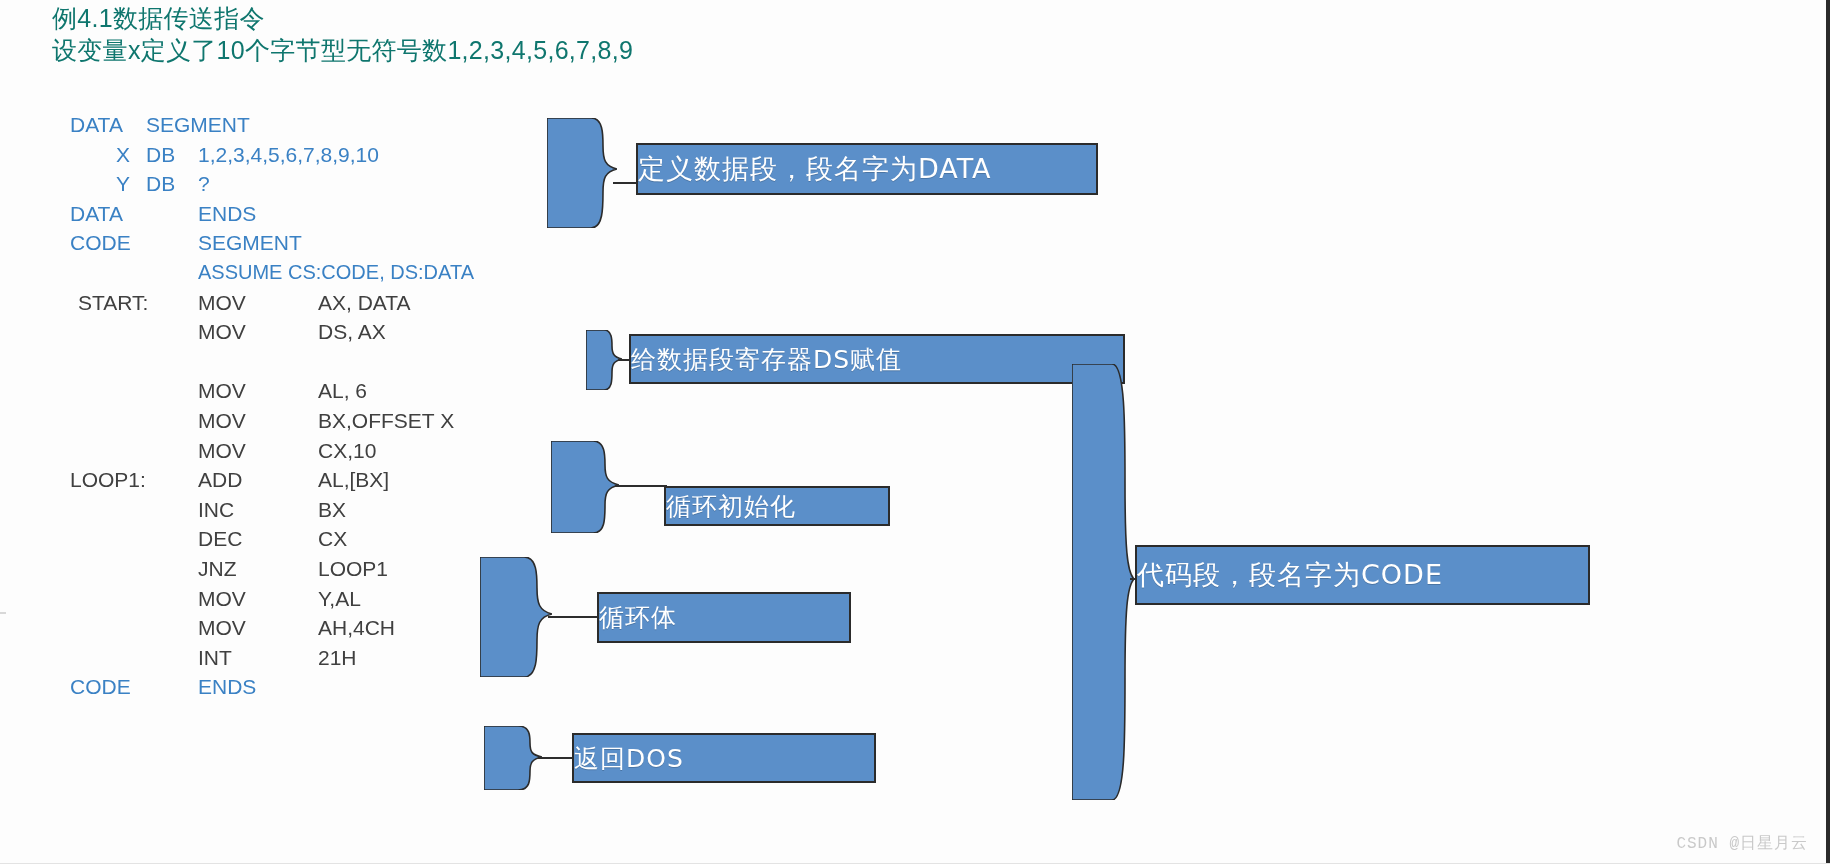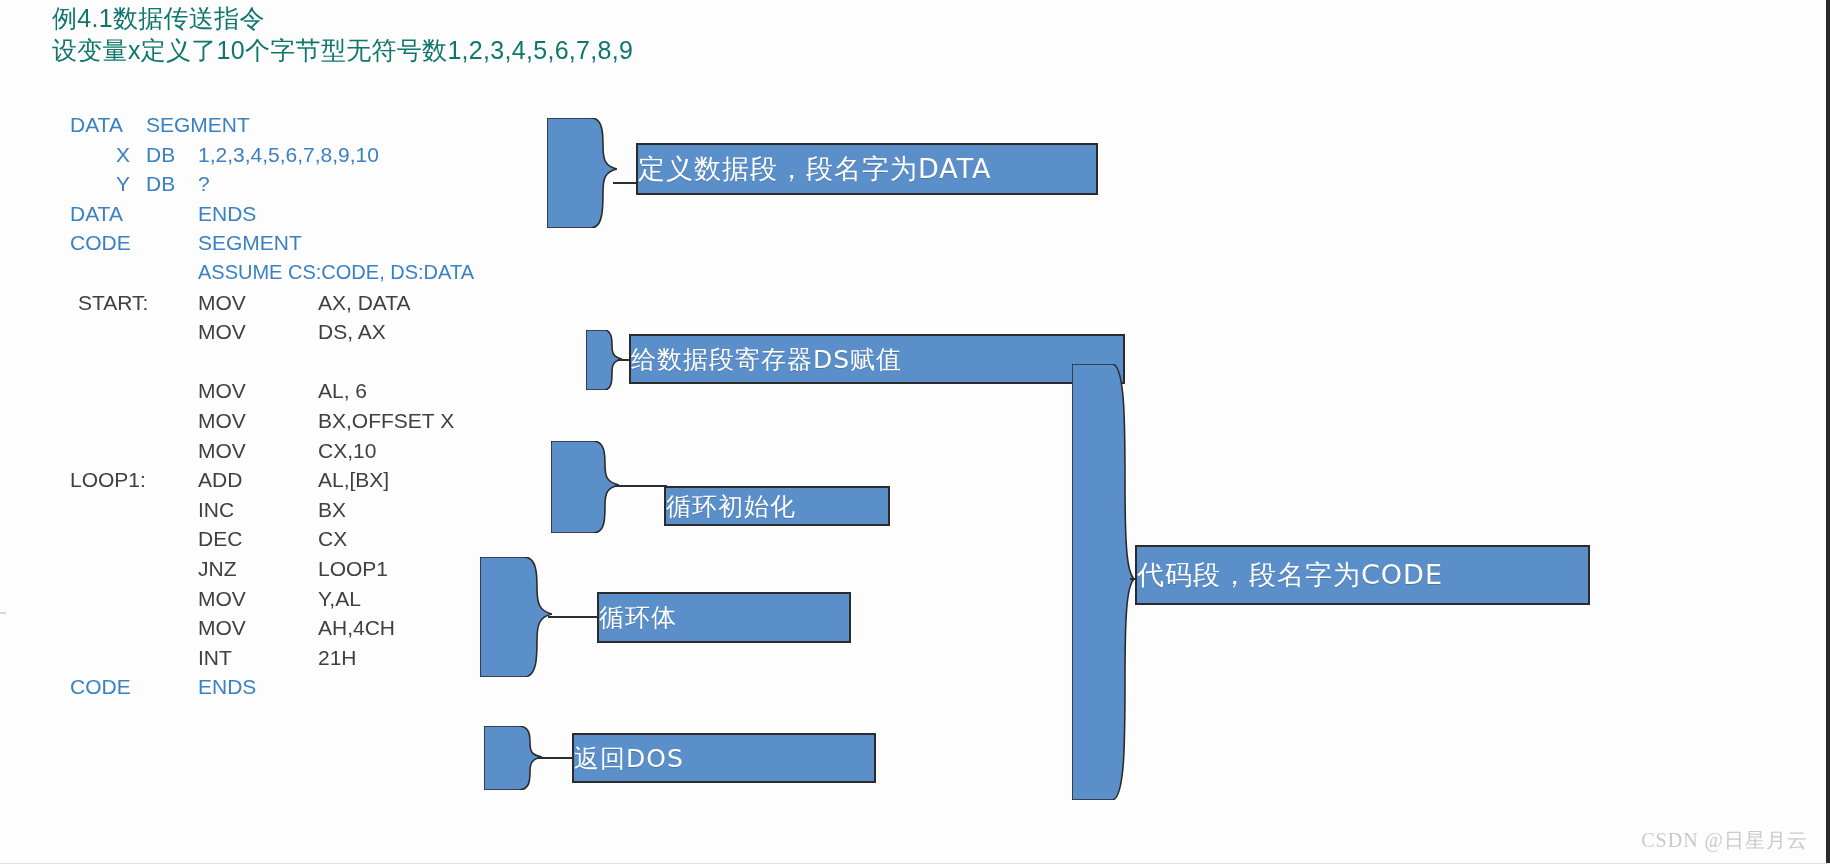--- a/index.html
+++ b/index.html
@@ -97,22 +97,22 @@
   .callout.big   { font-size: 27px; }
   .callout.mid   { font-size: 25px; }
   .callout.small { font-size: 25px; }
 
   
   .watermark {
     position: absolute;
     right: 22px;
     bottom: 10px;
     color: #c9c9c9;
-    font-size: 20px;
-    font-family: Liberation Serif, serif;
+    font-size: 16px;
+    font-family: Liberation Mono, monospace;
     letter-spacing: 1px;
     white-space: nowrap;
   }
   .edge-right {
     position: absolute;
     right: 0; top: 0;
     width: 4px; height: 864px;
     background: #2b2b2b;
   }
   .edge-bottom-line {

